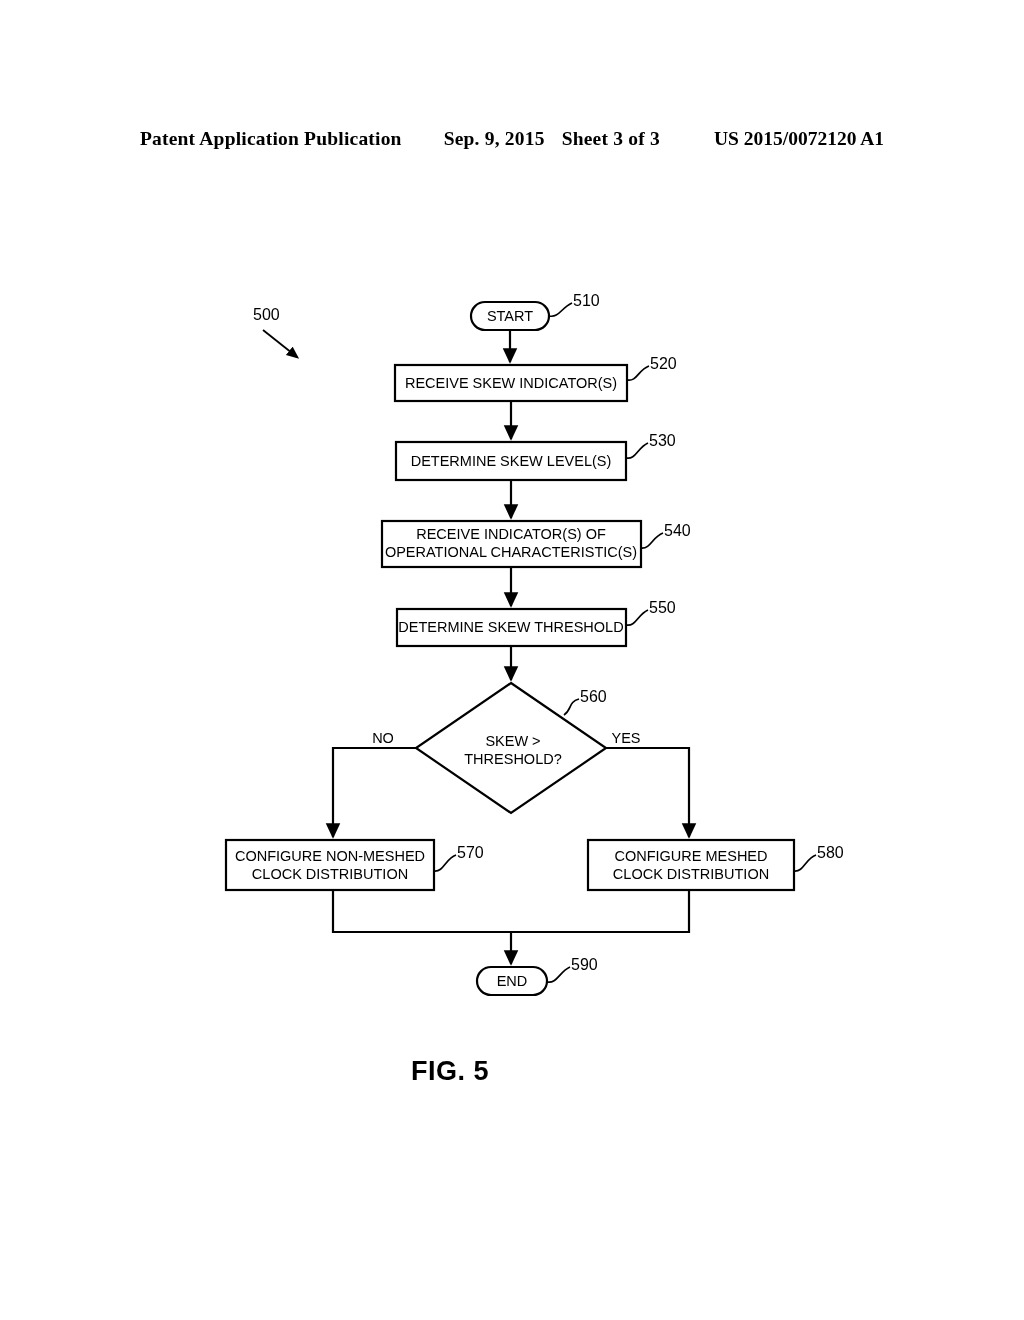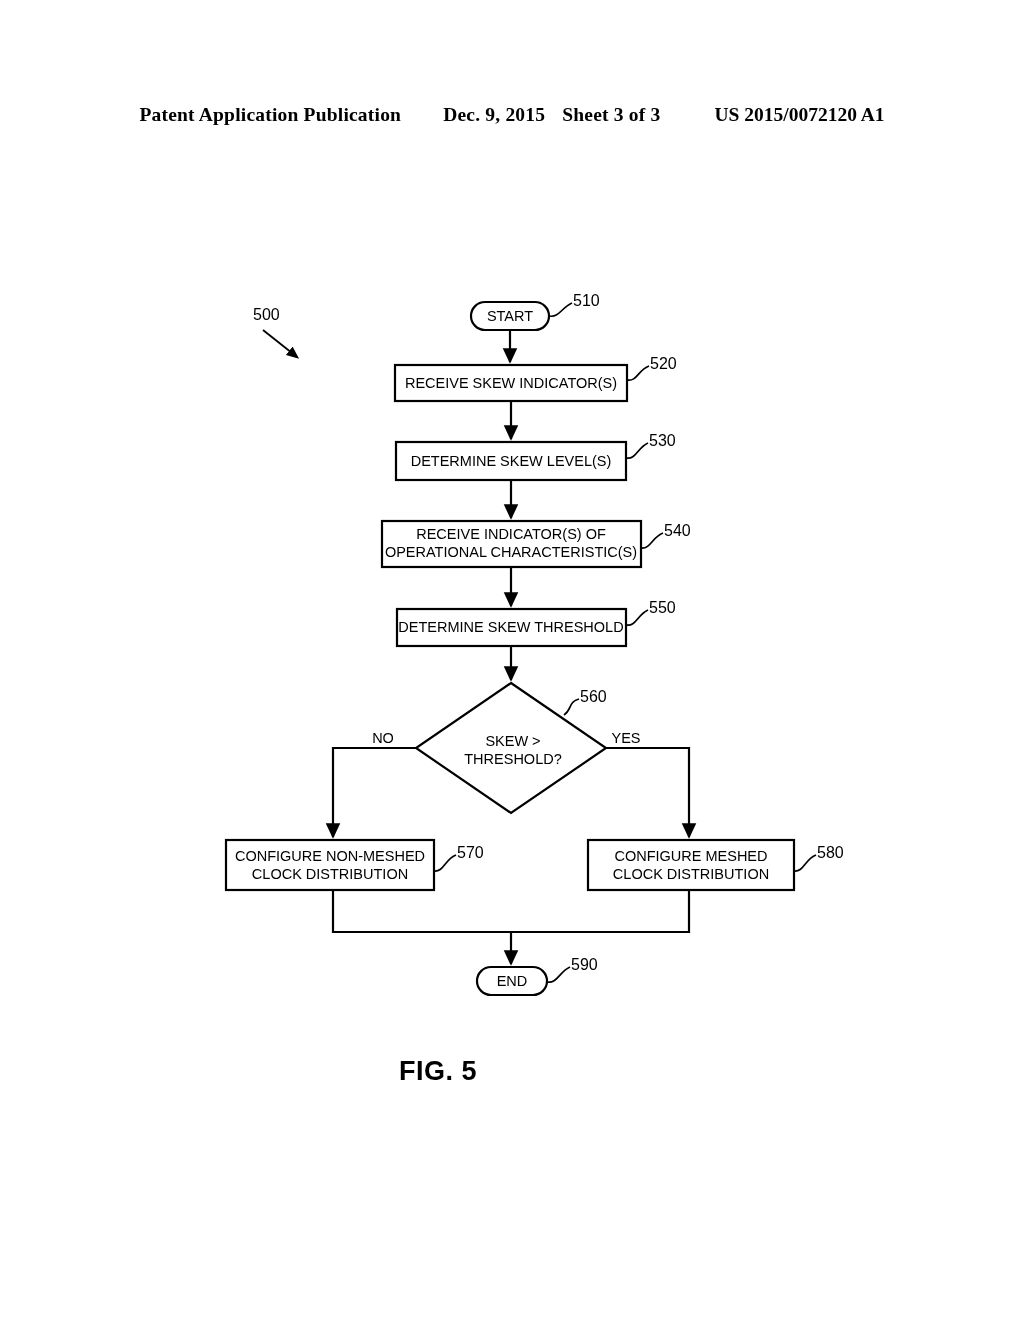--- a/index.html
+++ b/index.html
@@ -17,21 +17,21 @@
   }
   .page {
     position: relative;
     width: 1024px;
     height: 1320px;
     background: #ffffff;
   }
   
   .pub-header {
     position: absolute;
-    top: 72px;
+    top: 96px;
     left: 0;
     width: 1024px;
     display: flex;
     justify-content: center;
     align-items: baseline;
     font-family: "Liberation Serif", serif;
     font-weight: bold;
     font-size: 19.5px;
     letter-spacing: 0.2px;
     white-space: nowrap;
@@ -75,41 +75,41 @@
     text-anchor: start;
     dominant-baseline: middle;
   }
   .branch-label {
     font-size: 14.5px;
     dominant-baseline: middle;
   }
   .fig-caption {
     position: absolute;
     top: 1056px;
-    left: 0;
+    left: 12px;
     width: 876px;
     text-align: center;
     font-family: "Liberation Sans", sans-serif;
     font-weight: bold;
     font-size: 27px;
     letter-spacing: 0.5px;
   }
   .shape { fill: #ffffff; stroke: #000000; stroke-width: 2.2; }
   .conn  { fill: none; stroke: #000000; stroke-width: 2.2; }
   .leader{ fill: none; stroke: #000000; stroke-width: 1.7; }
   .refarrow { fill: none; stroke: #000000; stroke-width: 1.8; }
 </style>
 </head>
 <body>
 
 <div class="page">
 
   <div class="pub-header">
     <span class="seg-title">Patent Application Publication</span>
-    <span class="seg-date">Dec. 9, 2015</span>
+    <span class="seg-date">Sep. 9, 2015</span>
     <span class="seg-sheet">Sheet 3 of 3</span>
     <span class="seg-number">US 2015/0072120 A1</span>
   </div>
 
   <div class="figure-wrap">
     <svg class="flow" viewBox="0 0 1024 1320" xmlns="http://www.w3.org/2000/svg">
       <defs>
         <marker id="arrowhead" markerWidth="9" markerHeight="9" refX="6.2" refY="3.6" orient="auto" markerUnits="strokeWidth">
           <path d="M0,0.3 L7,3.6 L0,6.9 z" fill="#000000"></path>
         </marker>

